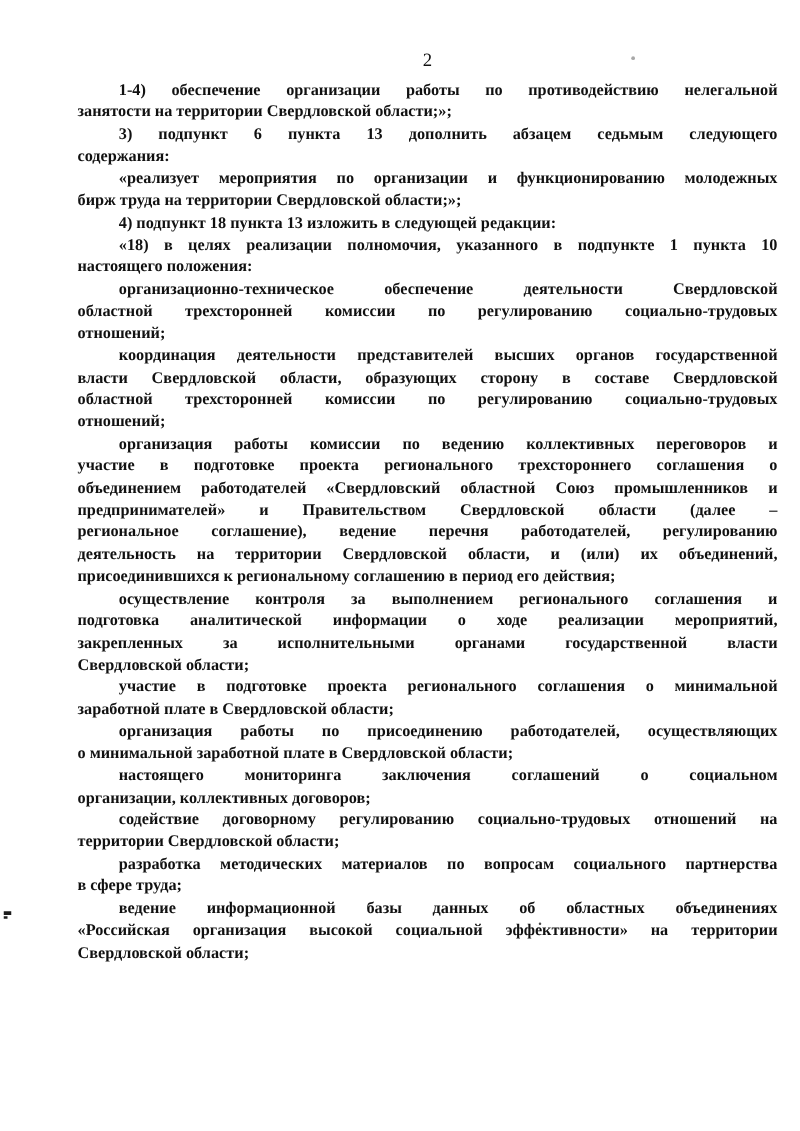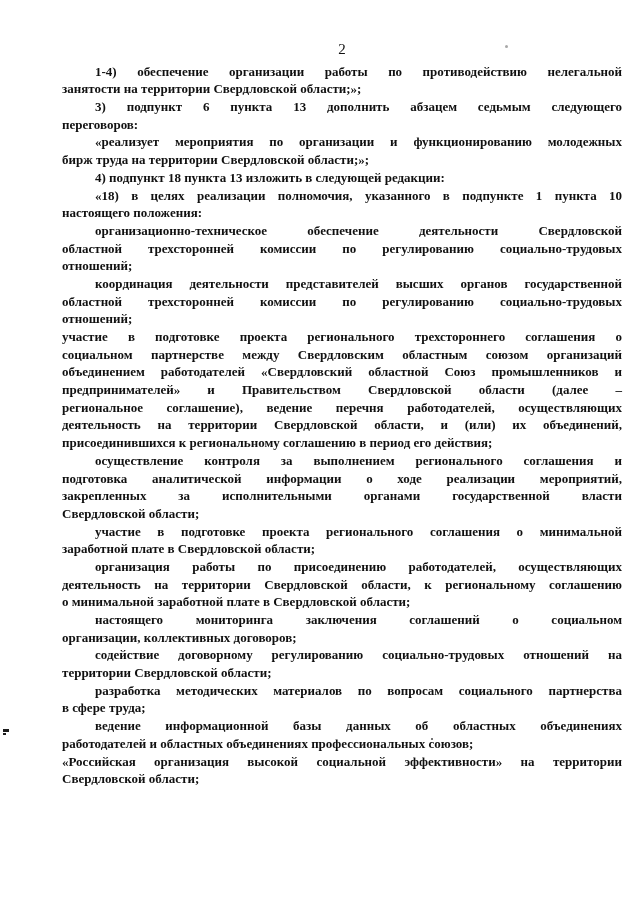--- a/index.html
+++ b/index.html
@@ -94,82 +94,81 @@
 <div class="page">
   <div class="page-number">2</div>
 
   <div class="doc-body">
       <div class="para">
         <div class="line first">1-4) обеспечение организации работы по противодействию нелегальной</div>
         <div class="line last">занятости на территории Свердловской области;»;</div>
       </div>
       <div class="para">
         <div class="line first">3) подпункт 6 пункта 13 дополнить абзацем седьмым следующего</div>
-        <div class="line last">переговоров:</div>
+        <div class="line last">содержания:</div>
       </div>
       <div class="para">
         <div class="line first">«реализует мероприятия по организации и функционированию молодежных</div>
         <div class="line last">бирж труда на территории Свердловской области;»;</div>
       </div>
       <div class="para">
         <div class="line first last">4) подпункт 18 пункта 13 изложить в следующей редакции:</div>
       </div>
       <div class="para">
         <div class="line first">«18) в целях реализации полномочия, указанного в подпункте 1 пункта 10</div>
         <div class="line last">настоящего положения:</div>
       </div>
       <div class="para">
         <div class="line first">организационно-техническое обеспечение деятельности Свердловской</div>
         <div class="line">областной трехсторонней комиссии по регулированию социально-трудовых</div>
         <div class="line last">отношений;</div>
       </div>
       <div class="para">
         <div class="line first">координация деятельности представителей высших органов государственной</div>
+        <div class="line">власти Свердловской области, образующих сторону в составе Свердловской</div>
         <div class="line">областной трехсторонней комиссии по регулированию социально-трудовых</div>
         <div class="line last">отношений;</div>
       </div>
       <div class="para">
+        <div class="line first">организация работы комиссии по ведению коллективных переговоров и</div>
         <div class="line">участие в подготовке проекта регионального трехстороннего соглашения о</div>
-        <div class="line">социальном партнерстве между Свердловским областным союзом организаций</div>
         <div class="line">объединением работодателей «Свердловский областной Союз промышленников и</div>
         <div class="line">предпринимателей» и Правительством Свердловской области (далее –</div>
-        <div class="line">региональное соглашение), ведение перечня работодателей, осуществляющих</div>
+        <div class="line">региональное соглашение), ведение перечня работодателей, регулированию</div>
         <div class="line">деятельность на территории Свердловской области, и (или) их объединений,</div>
         <div class="line last">присоединившихся к региональному соглашению в период его действия;</div>
       </div>
       <div class="para">
         <div class="line first">осуществление контроля за выполнением регионального соглашения и</div>
         <div class="line">подготовка аналитической информации о ходе реализации мероприятий,</div>
         <div class="line">закрепленных за исполнительными органами государственной власти</div>
         <div class="line last">Свердловской области;</div>
       </div>
       <div class="para">
         <div class="line first">участие в подготовке проекта регионального соглашения о минимальной</div>
         <div class="line last">заработной плате в Свердловской области;</div>
       </div>
       <div class="para">
         <div class="line first">организация работы по присоединению работодателей, осуществляющих</div>
-        <div class="line">деятельность на территории Свердловской области, к региональному соглашению</div>
         <div class="line last">о минимальной заработной плате в Свердловской области;</div>
       </div>
       <div class="para">
         <div class="line first">настоящего мониторинга заключения соглашений о социальном</div>
         <div class="line last">организации, коллективных договоров;</div>
       </div>
       <div class="para">
         <div class="line first">содействие договорному регулированию социально-трудовых отношений на</div>
         <div class="line last">территории Свердловской области;</div>
       </div>
       <div class="para">
         <div class="line first">разработка методических материалов по вопросам социального партнерства</div>
         <div class="line last">в сфере труда;</div>
       </div>
       <div class="para">
         <div class="line first">ведение информационной базы данных об областных объединениях</div>
-        <div class="line last">работодателей и областных объединениях профессиональных союзов;</div>
       </div>
       <div class="para">
         <div class="line">«Российская организация высокой социальной эффективности» на территории</div>
         <div class="line last">Свердловской области;</div>
       </div>
     </div>
 
   <div class="speck speck-1"></div>
   <div class="speck speck-1b"></div>
   <div class="speck speck-2"></div>

